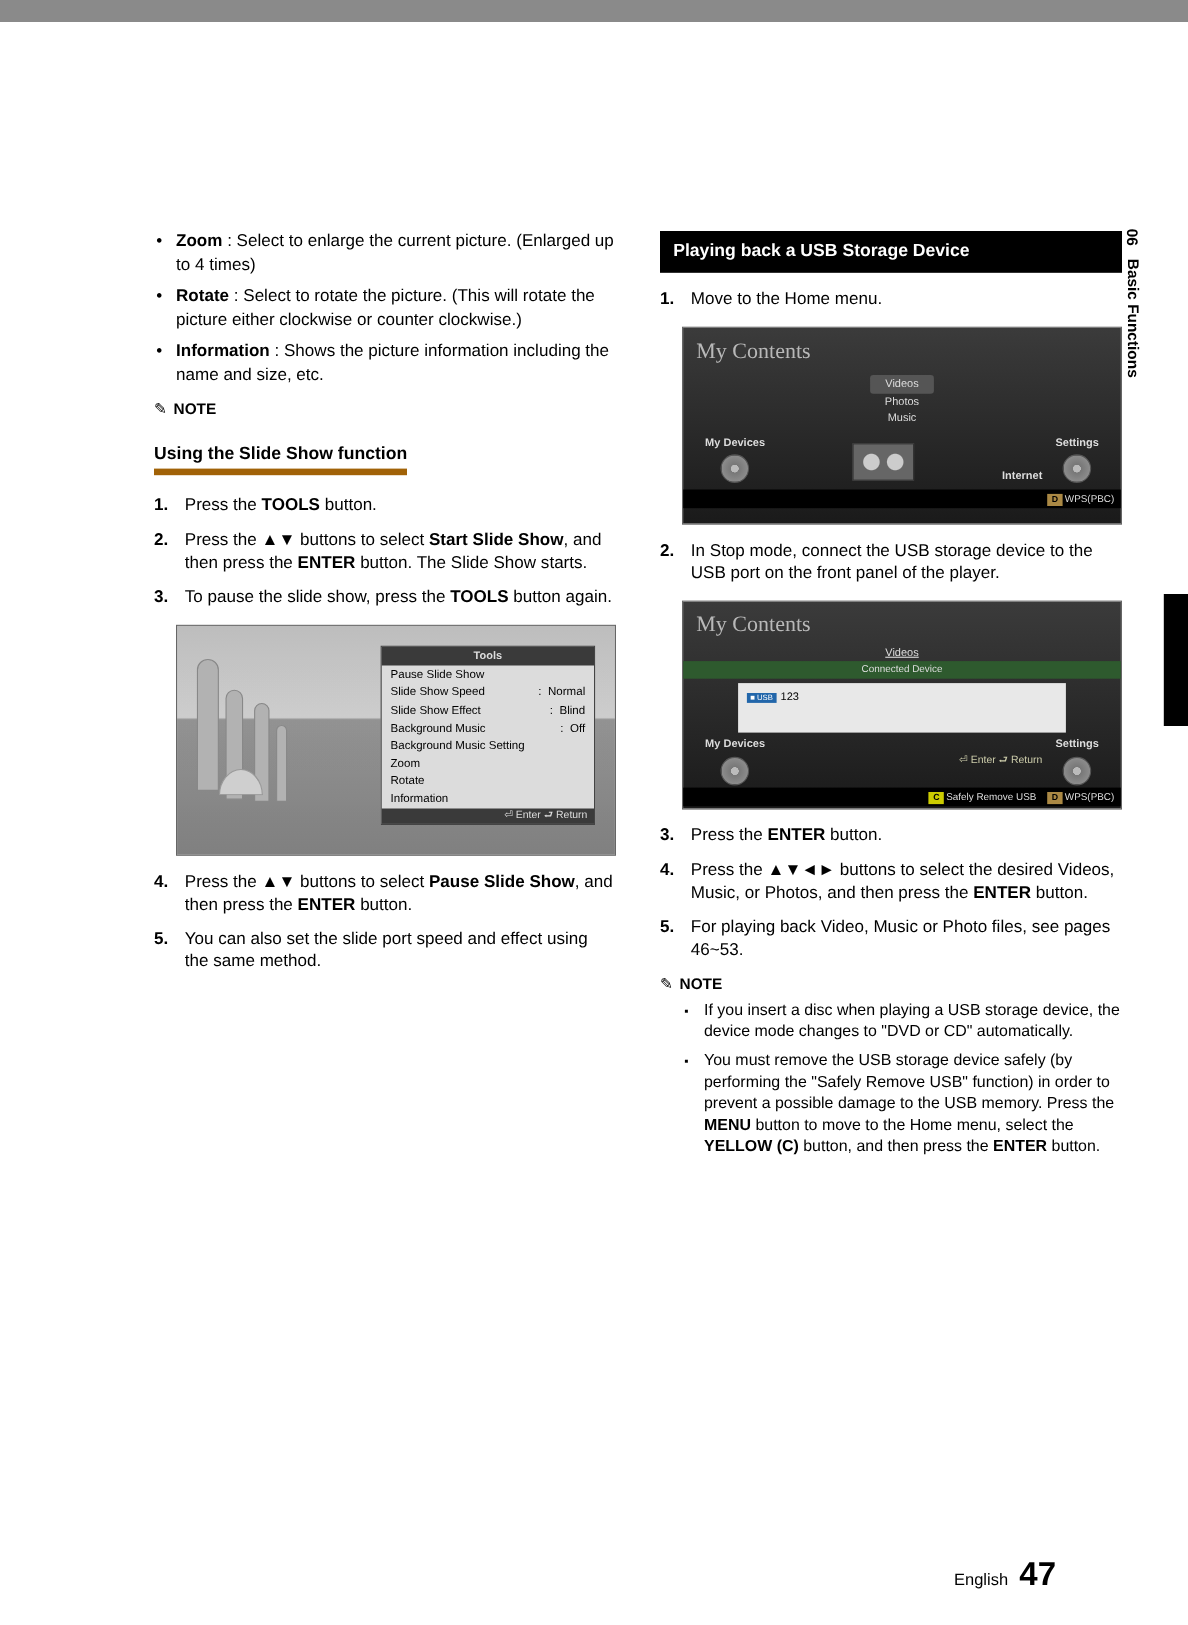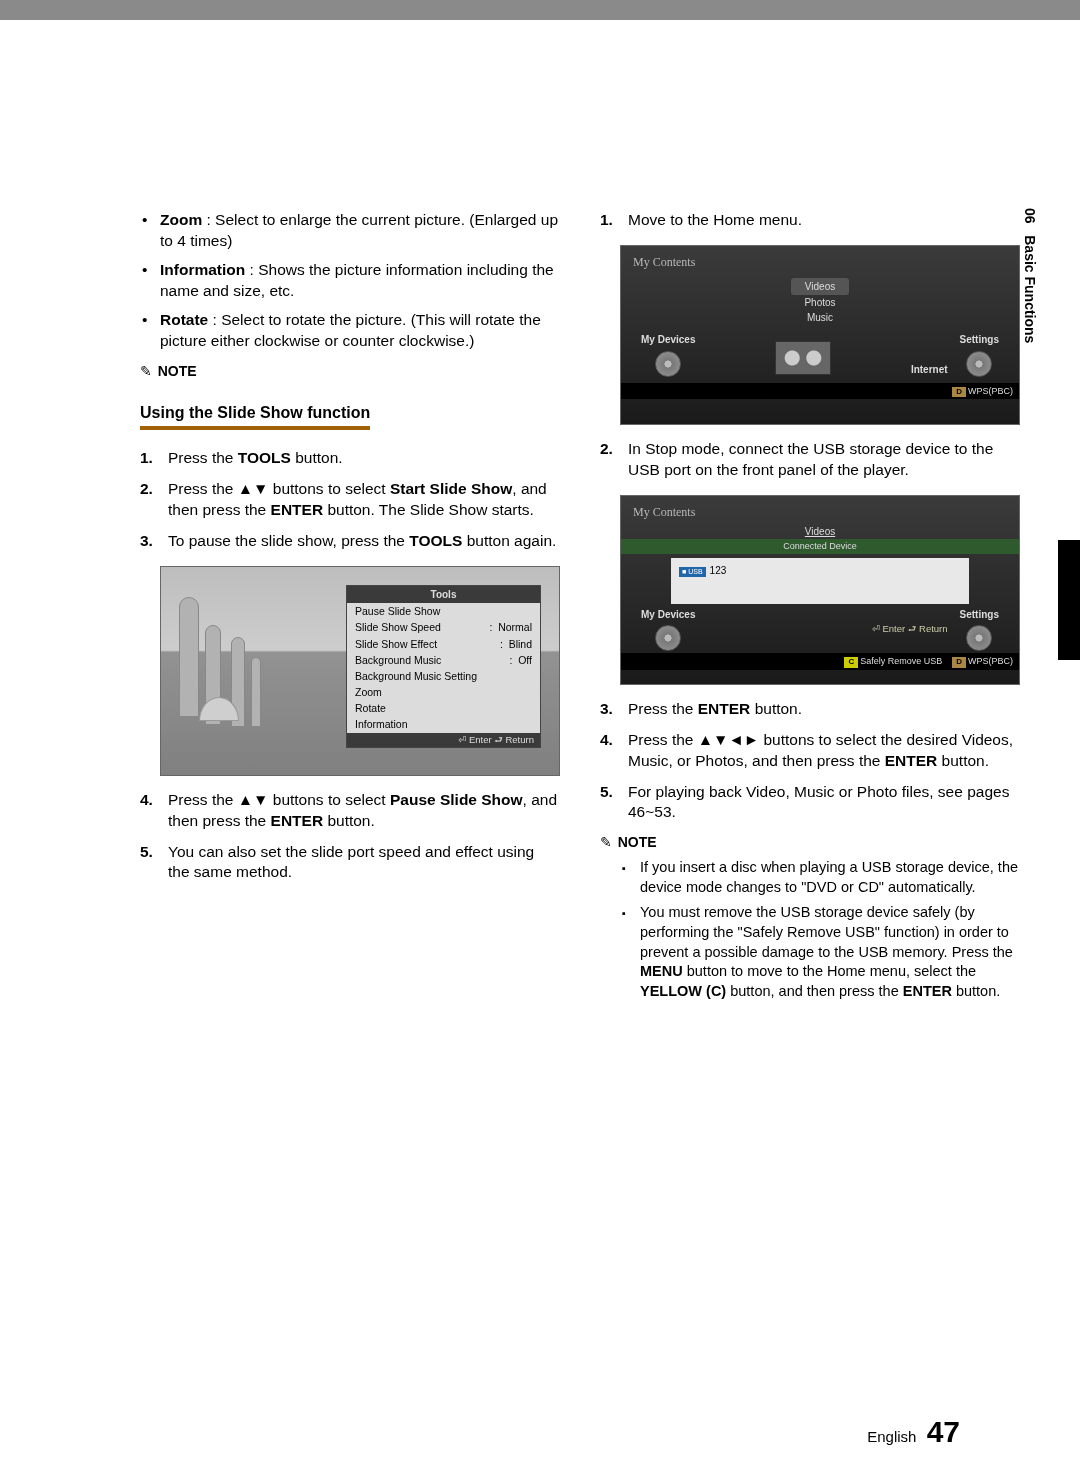--- a/index.html
+++ b/index.html
@@ -33,21 +33,21 @@
   ol.steps > li .num { position: absolute; left: -28px; font-weight: bold; }
 
   .note-label { font-weight: bold; font-size: 14px; margin: 10px 0 6px 0; }
   .note-hand::before { content: "✎"; margin-right: 6px; font-weight: normal; }
 
   ul.squarelist { list-style: none; padding-left: 40px; font-size: 14.5px; }
   ul.squarelist > li { position: relative; margin-bottom: 6px; }
   ul.squarelist > li::before { content: "▪"; position: absolute; left: -18px; font-size: 11px; top: 3px; }
 
   h3.subhead { font-size: 16px; font-weight: bold; margin: 22px 0 4px 0; }
-  .underline { border-bottom: 4px solid #a16207; display: inline-block; padding-bottom: 2px; margin-bottom: 14px; }
+  .underline { border-bottom: 6px solid #a16207; display: inline-block; padding-bottom: 2px; margin-bottom: 14px; }
 
   .sectionbar {
     background: #000; color: #fff; font-weight: bold;
     padding: 8px 12px; font-size: 16px; margin-bottom: 14px;
   }
 
   .sidebar {
     position: absolute;
     right: 42px; top: 188px;
     writing-mode: vertical-rl;
@@ -71,21 +71,21 @@
   .panel {
     border: 1px solid #666;
     margin: 14px 0 14px 20px;
     background: linear-gradient(#3b3b3b,#1a1a1a);
     color: #ddd;
     font-size: 11px;
     position: relative;
     overflow: hidden;
   }
   .panel .titlebar {
-    font-size: 12px; color: #b8b8b8; padding: 8px 12px 4px 12px;
+    font-size: 20px; color: #b8b8b8; padding: 8px 12px 4px 12px;
     font-family: Georgia, serif;
   }
   .panel .centerstack {
     text-align: center; font-size: 10px; line-height: 1.5; padding: 4px 0 8px 0;
   }
   .panel .centerstack .top { background: #555; display: inline-block; padding: 1px 14px; border-radius: 3px; font-size: 10px; }
   .panel .hubrow {
     display: flex; justify-content: space-between; align-items: flex-end;
     padding: 0 20px 6px 20px; font-size: 10px;
   }
@@ -154,22 +154,22 @@
     <span>Basic Functions</span>
   </div>
   <div class="blacktab"></div>
 
   <div class="columns">
 
     <div class="col">
 
       <ul class="bullets">
         <li><b>Zoom</b><span> : Select to enlarge the current picture. (Enlarged up to 4 times)</span></li>
+        <li><b>Rotate</b><span> : Select to rotate the picture. (This will rotate the picture either clockwise or counter clockwise.)</span></li>
         <li><b>Information</b><span> : Shows the picture information including the name and size, etc.</span></li>
-        <li><b>Rotate</b><span> : Select to rotate the picture. (This will rotate the picture either clockwise or counter clockwise.)</span></li>
       </ul>
 
       <div class="note-label note-hand">NOTE</div>
 
       <h3 class="subhead">
         <span class="underline">Using the Slide Show function</span>
       </h3>
 
       <ol class="steps">
         <li><span class="num">1.</span><span>Press the </span><b>TOOLS</b><span> button.</span></li>
@@ -209,20 +209,21 @@
 
       <ol class="steps">
         <li><span class="num">4.</span><span>Press the ▲▼ buttons to select </span><b>Pause Slide Show</b><span>, and then press the </span><b>ENTER</b><span> button.</span></li>
         <li><span class="num">5.</span><span>You can also set the slide port speed and effect using the same method.</span></li>
       </ol>
 
     </div>
 
     <div class="colR">
 
+      <div class="sectionbar">Playing back a USB Storage Device</div>
 
 
       <ol class="steps">
         <li><span class="num">1.</span><span>Move to the Home menu.</span></li>
       </ol>
 
       <div class="panel" style="height:180px;">
         <div class="titlebar">My Contents</div>
         <div class="centerstack">
           <span class="top">Videos</span><br>

